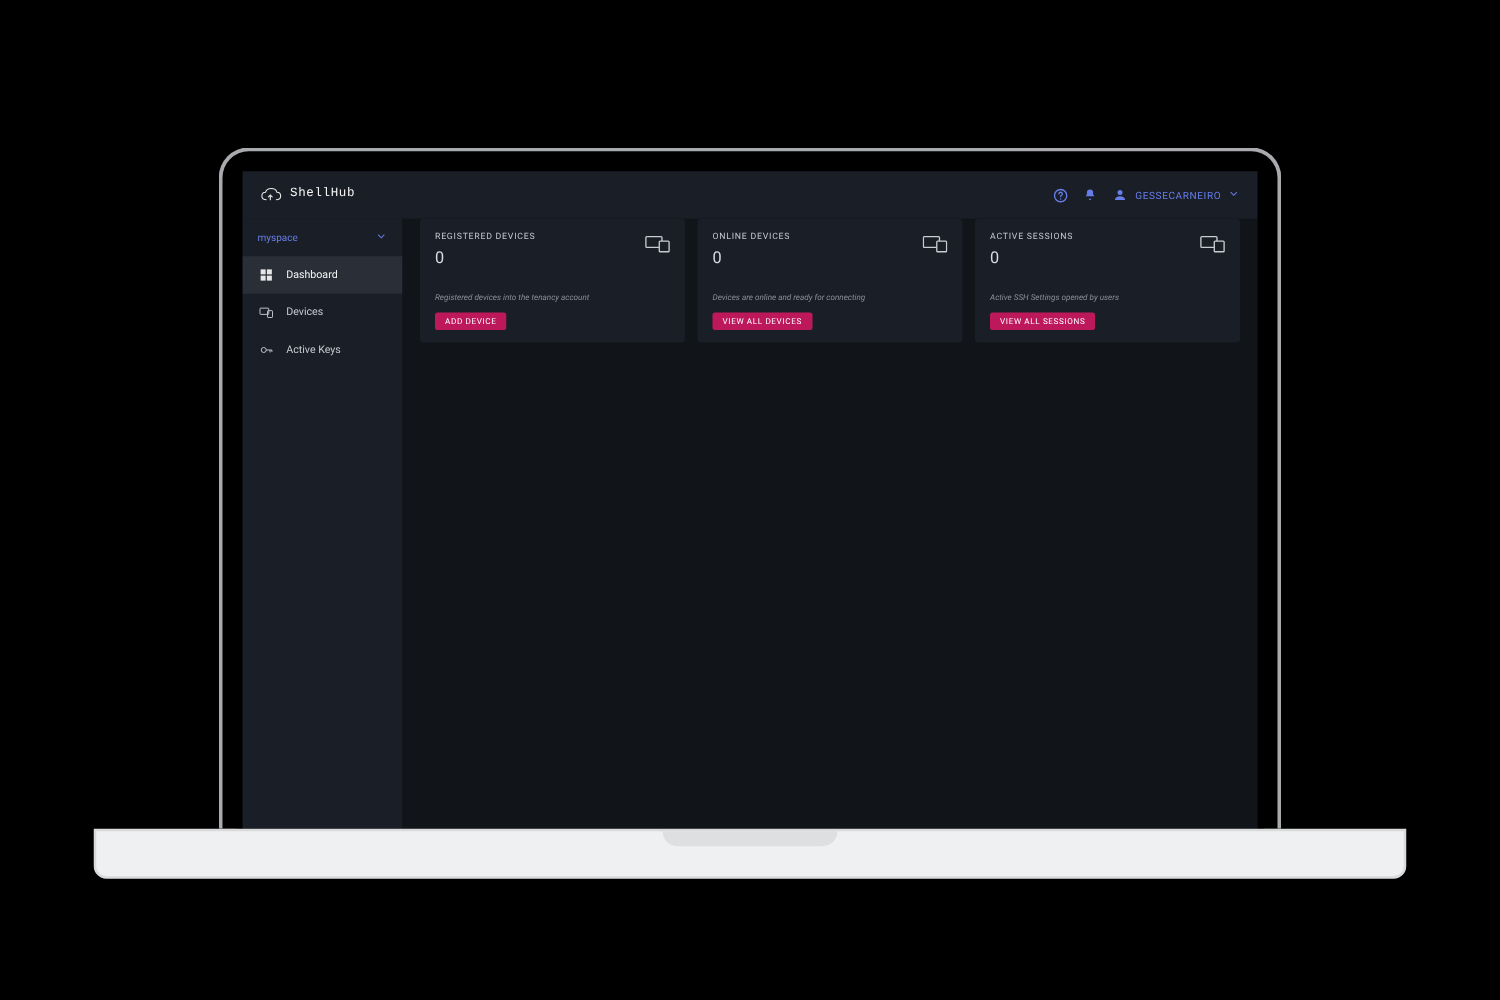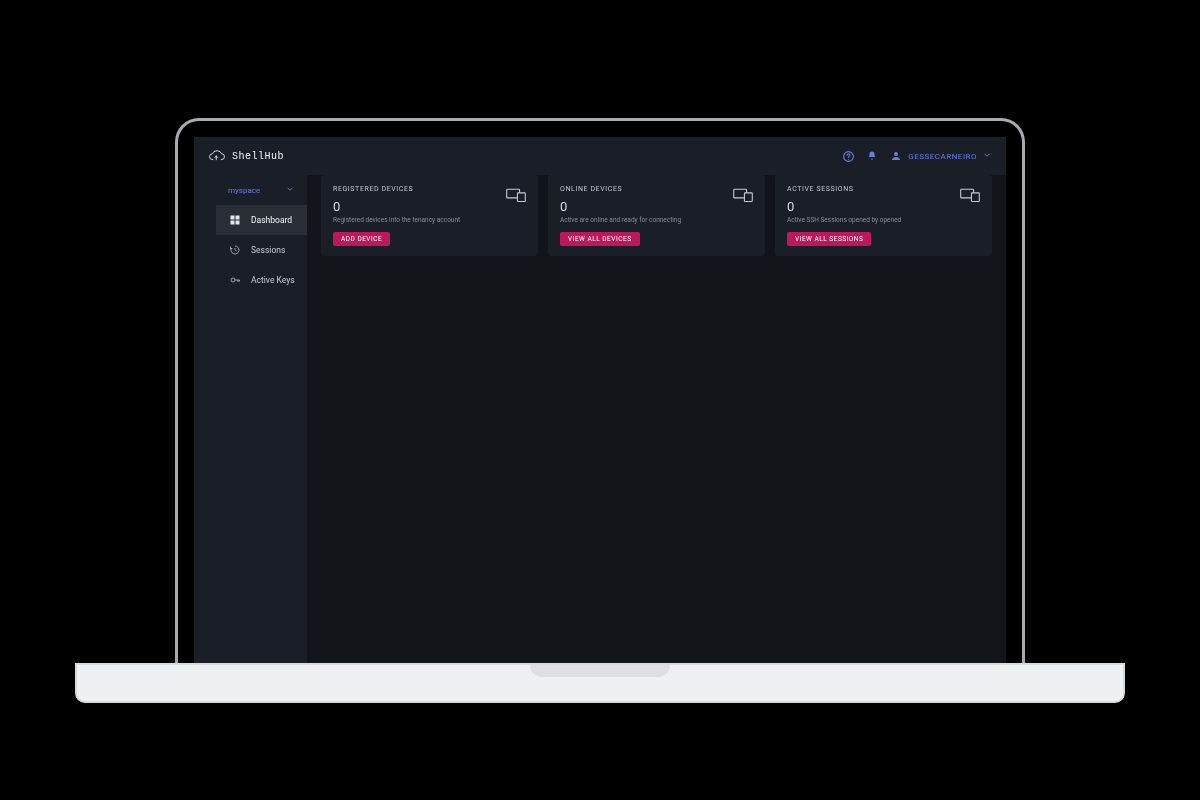--- a/index.html
+++ b/index.html
@@ -55,37 +55,36 @@
   .topbar {
     height: 38px;
     background: #1A1E27;
     display: flex;
     align-items: center;
     justify-content: space-between;
     padding: 0 14px;
     font-size: 9px;
     color: #E6E6E6;
   }
-  .logo-wrap { display: flex; align-items: center; gap: 6px; }
+  .logo-wrap { display: flex; gap: 6px; }
   .logo-cloud { width: 18px; height: 12px; position: relative; }
   .logo-text { font-family: "Courier New", monospace; font-size: 10px; letter-spacing: 0.5px; color: #F5F5F5; }
   .topbar-right { display: flex; align-items: flex-end; gap: 10px; }
   .top-icon { width: 14px; height: 14px; display:flex; align-items:center; justify-content:center; }
   .username-wrap { display:flex; align-items:center; gap:5px; color:#667EEA; font-size:8px; letter-spacing:0.5px; }
 
   
   .app-body { flex:1; display:flex; min-height:0; }
   .sidebar {
-    width: 113px;
+    width: 128px;
     background: #1A1E27;
     display:flex;
     flex-direction:column;
     font-size:8.5px;
     color:#D0D3D9;
-    padding-left:22px;
   }
   .namespace {
     height: 30px;
     display:flex;
     align-items:center;
     justify-content:space-between;
     padding: 0 12px;
     color:#667EEA;
     font-size:8px;
     cursor:pointer;
@@ -125,21 +124,22 @@
     text-transform:uppercase;
   }
   .card-count {
     font-size:13px;
     color:#D8DBE2;
     margin-top:6px;
   }
   .card-desc {
     font-size:6.5px;
     color:#8A8E99;
-    margin-top:2px;
+    margin-top:20px;
+    font-style:italic;
   }
   .card-btn {
     display:inline-block;
     margin-top:8px;
     background:#be185d;
     color:#fff;
     font-size:6.5px;
     letter-spacing:0.5px;
     padding:3px 8px;
     border-radius:2px;
@@ -217,31 +217,30 @@
               <svg viewBox="0 0 24 24" width="12" height="12">
                   <rect x="3" y="3" width="8" height="8" fill="#E6E6E6"></rect>
                   <rect x="13" y="3" width="8" height="8" fill="#E6E6E6"></rect>
                   <rect x="3" y="13" width="8" height="8" fill="#E6E6E6"></rect>
                   <rect x="13" y="13" width="8" height="8" fill="#E6E6E6"></rect>
                 </svg>
             </span>
             <span>Dashboard</span>
           </div>
 
-
           <div class="side-item">
             <span class="side-icon">
               <svg viewBox="0 0 24 24" width="12" height="12">
-                  <path d="M12 4a8 8 0 1 1-7 4" fill="none" stroke="#C9CBD1" stroke-width="1.5"></path>
-                  <path d="M3 5v4h4" fill="none" stroke="#C9CBD1" stroke-width="1.5"></path>
-                  <path d="M12 8v4l3 2" fill="none" stroke="#C9CBD1" stroke-width="1.5"></path>
-                </svg>
-            </span>
-            <span>Sessions</span>
-          </div>
+                  <rect x="2" y="5" width="14" height="10" rx="1" fill="none" stroke="#C9CBD1" stroke-width="1.5"></rect>
+                  <rect x="14" y="9" width="8" height="11" rx="1" fill="none" stroke="#C9CBD1" stroke-width="1.5"></rect>
+                </svg>
+            </span>
+            <span>Devices</span>
+          </div>
+
 
           <div class="side-item">
             <span class="side-icon">
               <svg viewBox="0 0 24 24" width="12" height="12">
                   <circle cx="8" cy="12" r="4" fill="none" stroke="#C9CBD1" stroke-width="1.5"></circle>
                   <path d="M12 12h9M18 12v4M21 12v3" fill="none" stroke="#C9CBD1" stroke-width="1.5"></path>
                 </svg>
             </span>
             <span>Active Keys</span>
           </div>
@@ -259,34 +258,34 @@
               <svg viewBox="0 0 28 20" width="20" height="16">
                   <rect x="1" y="2" width="18" height="12" rx="1" fill="none" stroke="#C9CBD1" stroke-width="1.5"></rect>
                   <rect x="16" y="7" width="11" height="12" rx="1" fill="#1A1E27" stroke="#C9CBD1" stroke-width="1.5"></rect>
                 </svg>
             </span>
           </div>
 
           <div class="card">
             <div class="card-title">ONLINE DEVICES</div>
             <div class="card-count">0</div>
-            <div class="card-desc">Active are online and ready for connecting</div>
+            <div class="card-desc">Devices are online and ready for connecting</div>
             <div class="card-btn">VIEW ALL DEVICES</div>
             <span class="card-icon">
               <svg viewBox="0 0 28 20" width="20" height="16">
                   <rect x="1" y="2" width="18" height="12" rx="1" fill="none" stroke="#C9CBD1" stroke-width="1.5"></rect>
                   <rect x="16" y="7" width="11" height="12" rx="1" fill="#1A1E27" stroke="#C9CBD1" stroke-width="1.5"></rect>
                 </svg>
             </span>
           </div>
 
           <div class="card">
             <div class="card-title">ACTIVE SESSIONS</div>
             <div class="card-count">0</div>
-            <div class="card-desc">Active SSH Sessions opened by opened</div>
+            <div class="card-desc">Active SSH Settings opened by users</div>
             <div class="card-btn">VIEW ALL SESSIONS</div>
             <span class="card-icon">
               <svg viewBox="0 0 28 20" width="20" height="16">
                   <rect x="1" y="2" width="18" height="12" rx="1" fill="none" stroke="#C9CBD1" stroke-width="1.5"></rect>
                   <rect x="16" y="7" width="11" height="12" rx="1" fill="#1A1E27" stroke="#C9CBD1" stroke-width="1.5"></rect>
                 </svg>
             </span>
           </div>
         </div>
       </div>

